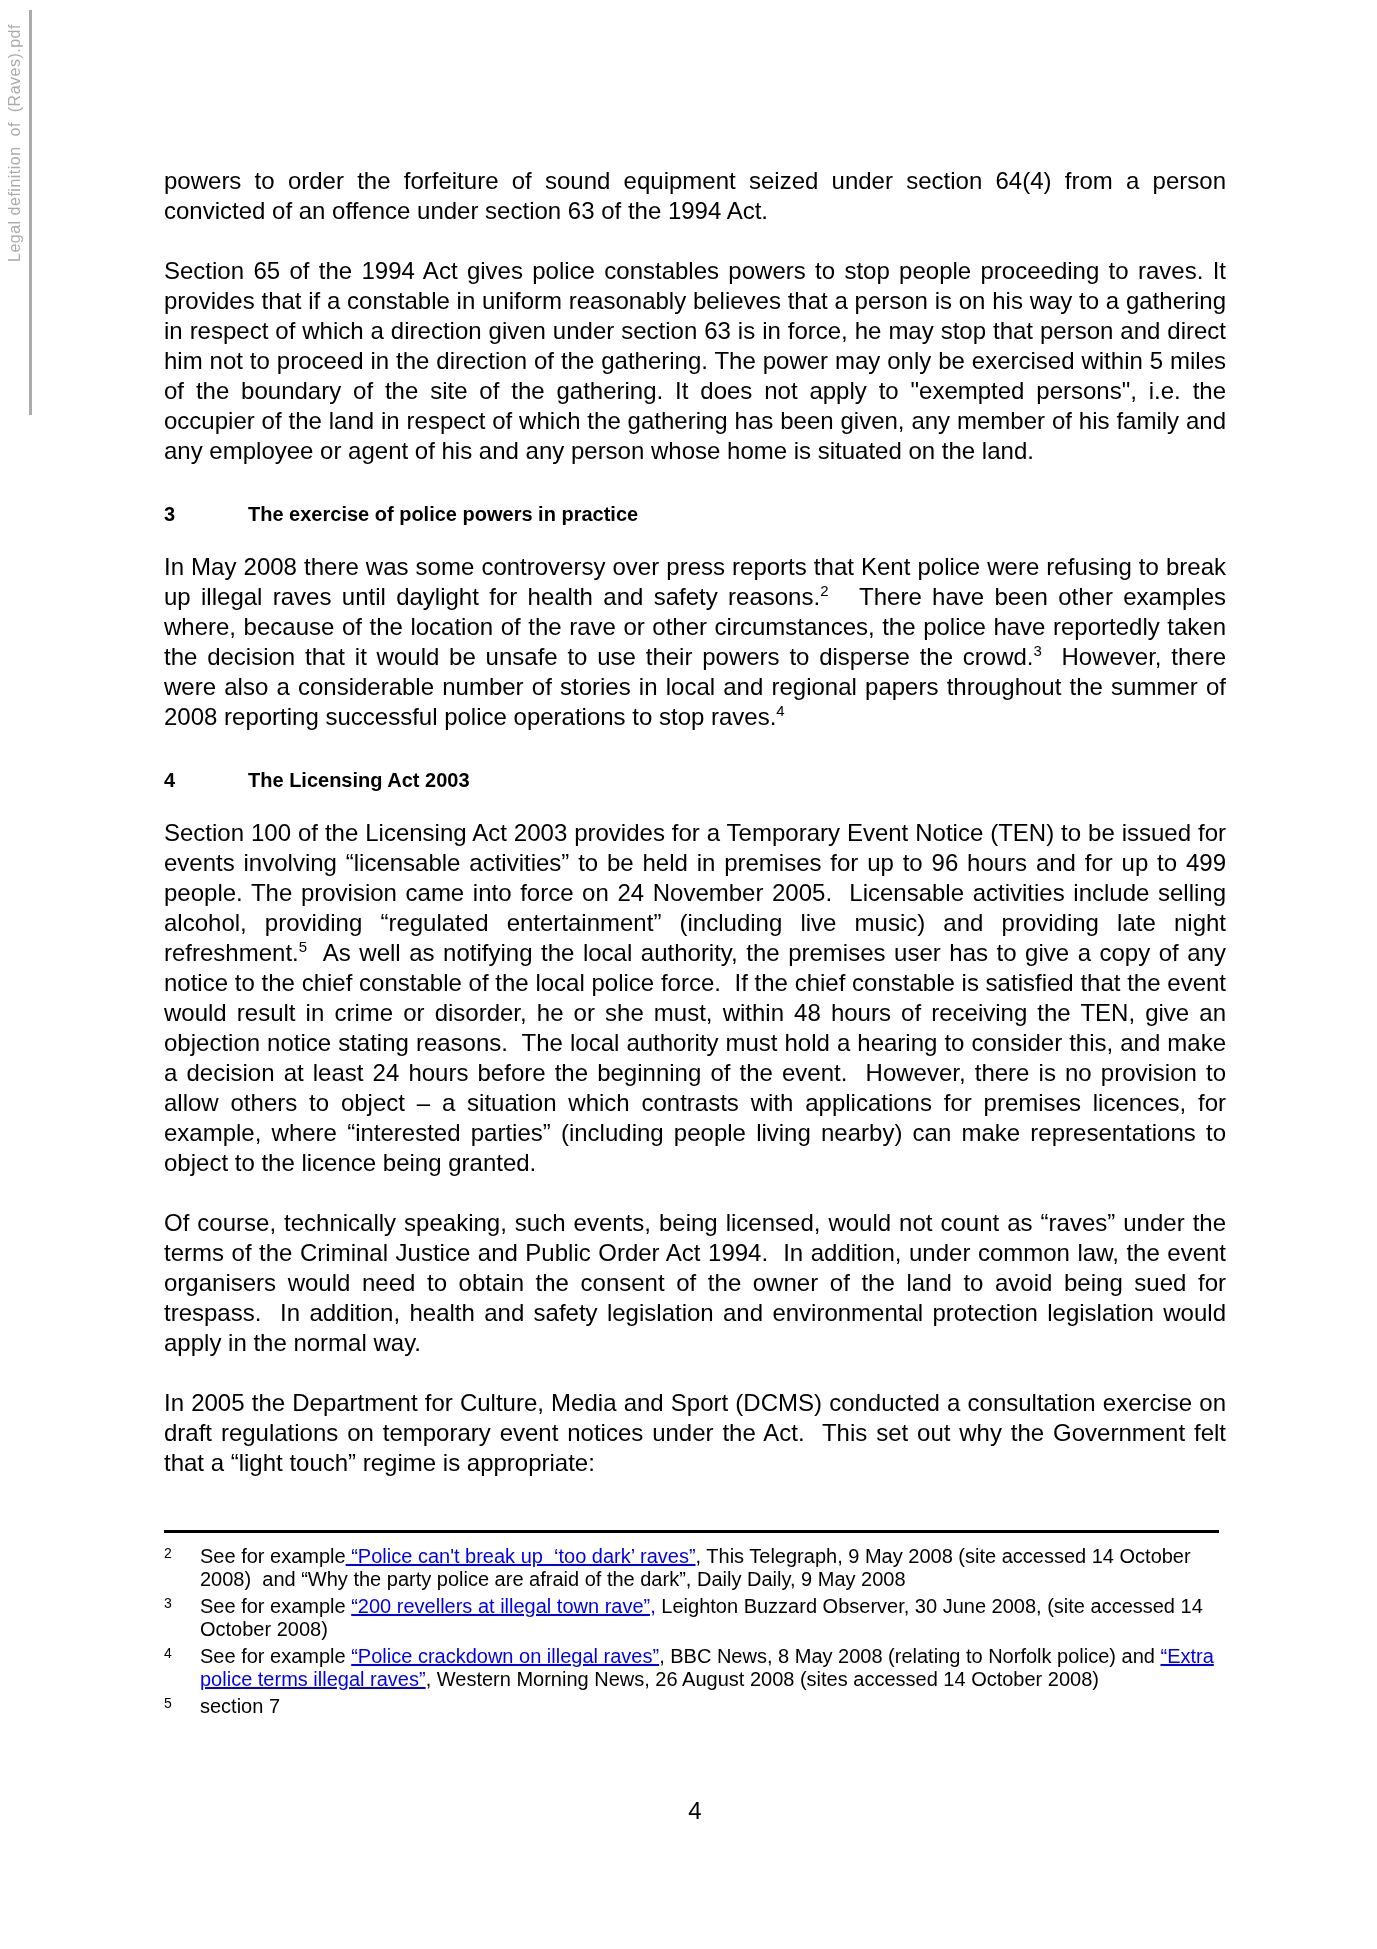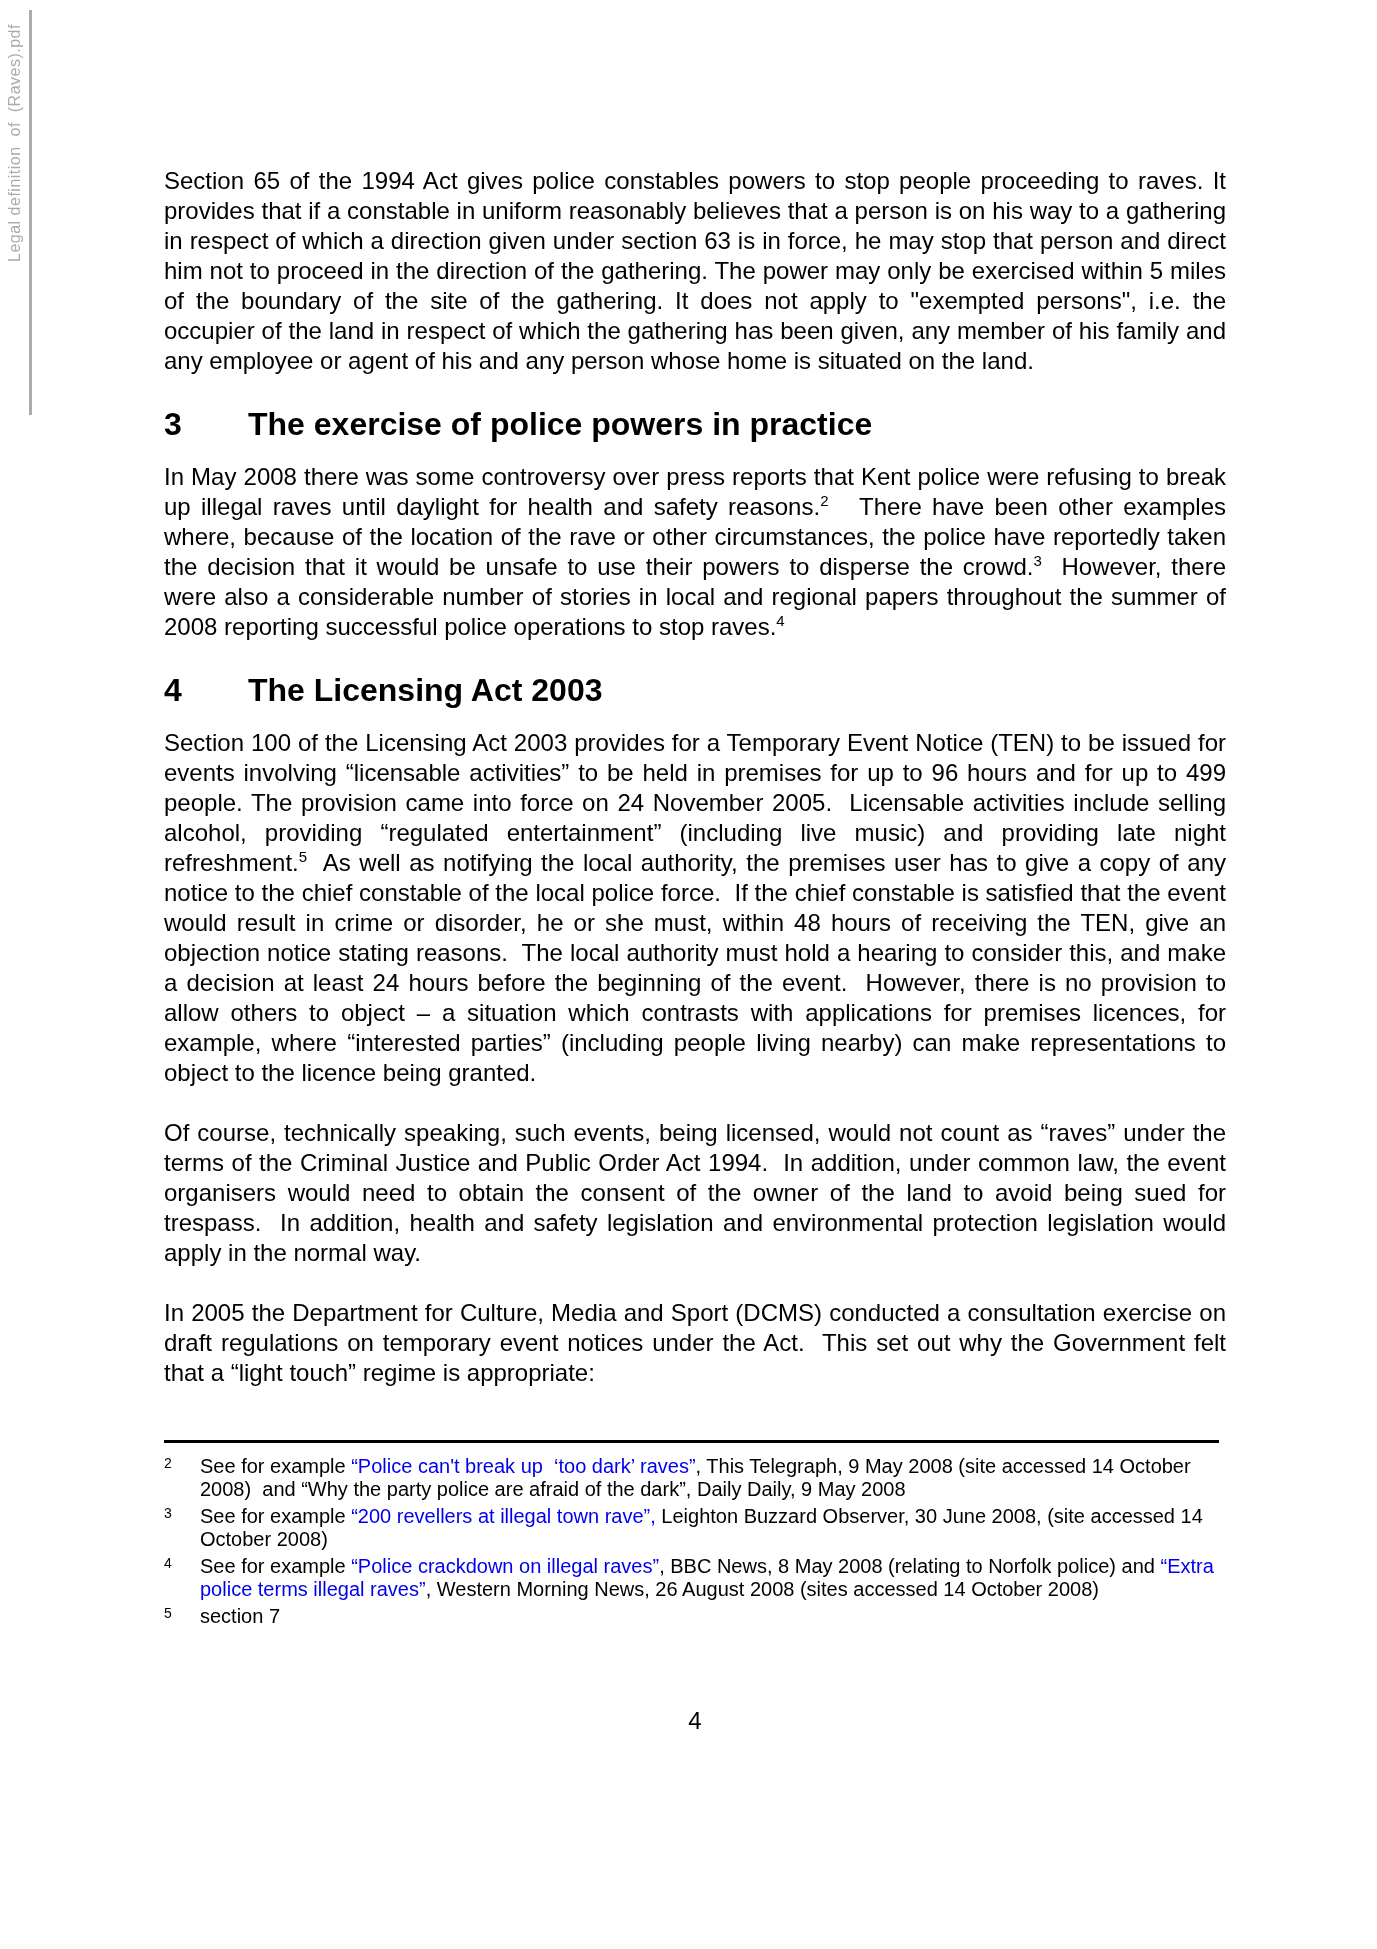--- a/index.html
+++ b/index.html
@@ -30,32 +30,33 @@
     width: 1062px;
     display: flex; flex-direction: column;
     padding-top: 166px;
   }
   .para {
     font-size: 24px; line-height: 30px;
     text-align: justify; text-justify: inter-word;
     margin: 0 0 30px 0;
   }
   .sec-h {
-    font-size: 32px; line-height: 36px; font-weight: bold;
+    font-size: 20px; line-height: 36px; font-weight: bold;
     margin: 0 0 20px 0;
   }
   .h-num { display: inline-block; width: 84px; }
   .it { }
   .bsup {
     font-size: 15px; line-height: 0;
     position: relative; top: -9px;
     vertical-align: baseline;
   }
   .link {
     color: var(--link-color, #0000EE);
+    text-decoration: underline;
     cursor: pointer;
   }
   .fn-rule {
     width: 1055px; height: 3px; background: #000;
     margin: 22px 0 12px 0;
   }
   .fn { display: flex; margin-bottom: 4px; }
   .fn-num {
     flex: none; width: 36px;
     font-size: 14px; line-height: 20px;
@@ -69,20 +70,21 @@
   }
 </style>
 </head>
 <body style="--link-color: #0000EE; --sidebar-gray: #ababab;">
 
 <div class="side-line"></div>
 <div class="side-label">Legal definition &nbsp;of &nbsp;(Raves).pdf</div>
 
 <div class="col">
   <div id="doc-body">
+      <p class="para"><span>powers to order the forfeiture of sound equipment seized under section 64(4) from a person convicted of an offence under section 63 of the 1994 Act.</span></p>
       <p class="para"><span>Section 65 of the 1994 Act gives police constables powers to stop people proceeding to raves. It provides that if a constable in uniform reasonably believes that a person is on his way to a gathering in respect of which a direction given under section 63 is in force, he may stop that person and direct him not to proceed in the direction of the gathering. The power may only be exercised within 5 miles of the boundary of the site of the gathering. It does not apply to "exempted persons", i.e. the occupier of the land in respect of which the gathering has been given, any member of his family and any employee or agent of his and any person whose home is situated on the land.</span></p>
       <div class="sec-h"><span class="h-num">3</span><span><span>The exercise of police powers in practice</span></span></div>
       <p class="para"><span>In May 2008 there was some controversy over press reports that Kent police were refusing to break up illegal raves until daylight for health and safety reasons.</span><sup class="bsup">2</sup><span>&nbsp;&nbsp; There have been other examples where, because of the location of the rave or other circumstances, the police have reportedly taken the decision that it would be unsafe to use their powers to disperse the crowd.</span><sup class="bsup">3</sup><span>&nbsp; However, there were also a considerable number of stories in local and regional papers throughout the summer of 2008 reporting successful police operations to stop raves.</span><sup class="bsup">4</sup></p>
       <div class="sec-h"><span class="h-num">4</span><span><span>The </span><span class="it">Licensing Act 2003</span></span></div>
       <p class="para"><span>Section 100 of the </span><span class="it">Licensing Act 2003</span><span> provides for a Temporary Event Notice (TEN) to be issued for events involving “licensable activities” to be held in premises for up to 96 hours and for up to 499 people. The provision came into force on 24 November 2005.&nbsp; Licensable activities include selling alcohol, providing “regulated entertainment” (including live music) and providing late night refreshment.</span><sup class="bsup">5</sup><span>&nbsp; As well as notifying the local authority, the premises user has to give a copy of any notice to the chief constable of the local police force.&nbsp; If the chief constable is satisfied that the event would result in crime or disorder, he or she must, within 48 hours of receiving the TEN, give an objection notice stating reasons.&nbsp; The local authority must hold a hearing to consider this, and make a decision at least 24 hours before the beginning of the event.&nbsp; However, there is no provision to allow others to object – a situation which contrasts with applications for premises licences, for example, where “interested parties” (including people living nearby) can make representations to object to the licence being granted.</span></p>
       <p class="para"><span>Of course, technically speaking, such events, being licensed, would not count as “raves” under the terms of the </span><span class="it">Criminal Justice and Public Order Act 1994</span><span>.&nbsp; In addition, under common law, the event organisers would need to obtain the consent of the owner of the land to avoid being sued for trespass.&nbsp; In addition, health and safety legislation and environmental protection legislation would apply in the normal way.</span></p>
       <p class="para"><span>In 2005 the Department for Culture, Media and Sport (DCMS) conducted a consultation exercise on draft regulations on temporary event notices under the Act.&nbsp; This set out why the Government felt that a “light touch” regime is appropriate:</span></p>
     </div>
   <div class="fn-rule"></div>
   <div id="footnotes">

